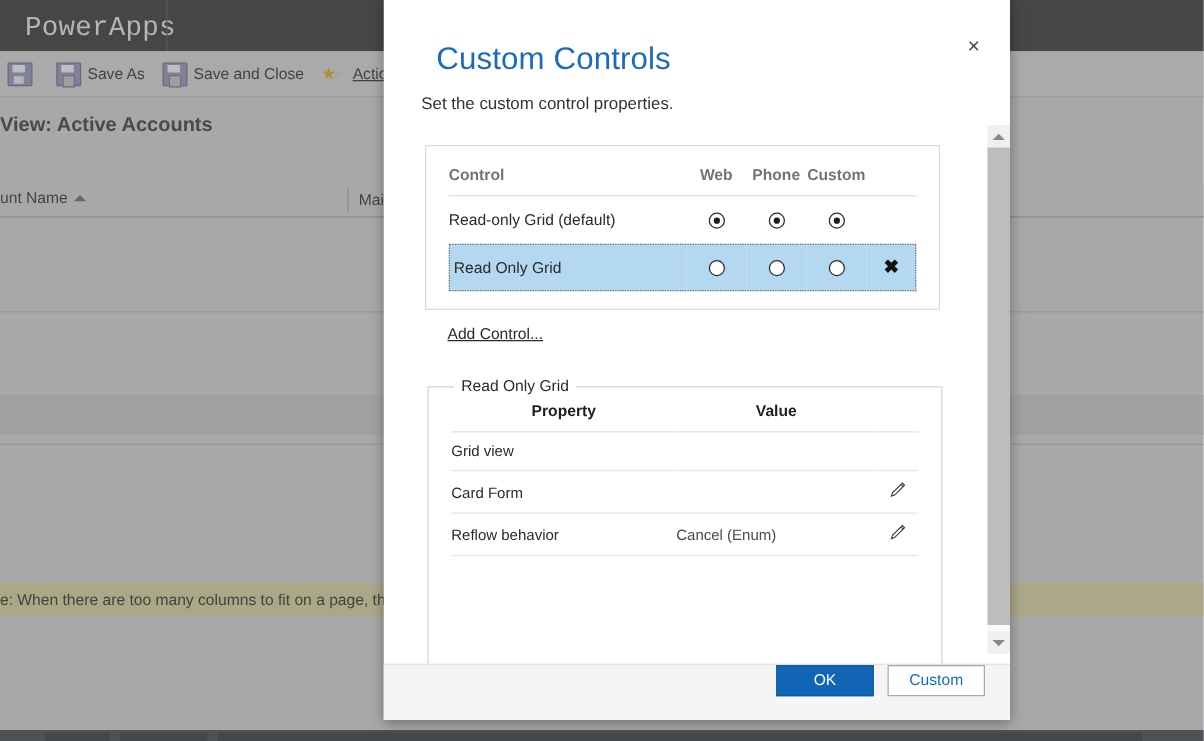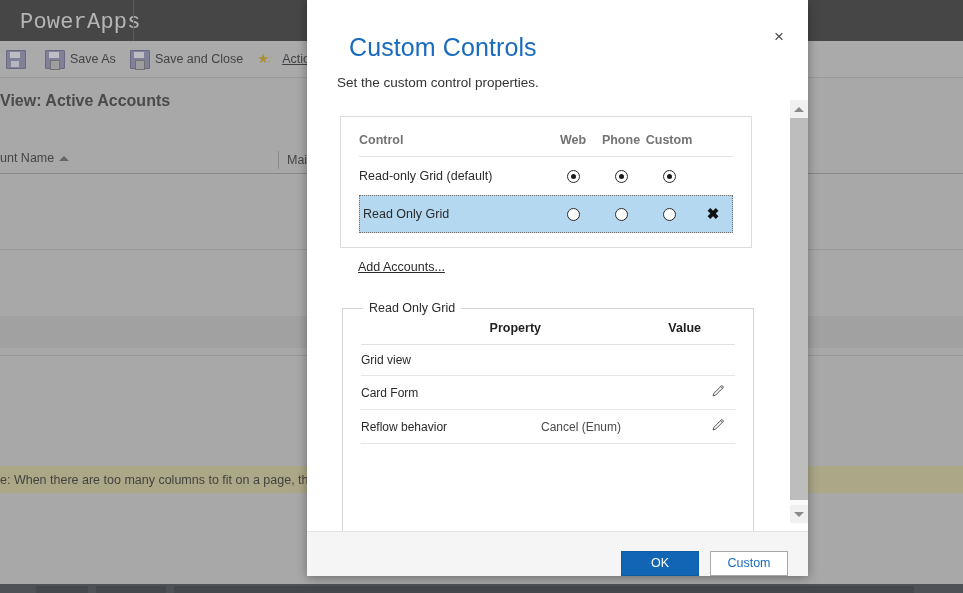--- a/index.html
+++ b/index.html
@@ -250,21 +250,21 @@
     box-sizing: border-box;
     height: 240px;
   }
   .prop-fieldset > legend {
     font-size: 12.5px; color: #2b2b2b;
     padding: 0 6px; margin-left: 2px;
   }
   table.prop-table { border-collapse: collapse; width: 100%; margin-top: 6px; }
   table.prop-table th {
     font-size: 12.5px; font-weight: bold; color: #1f1f1f;
-    text-align: right;
+    text-align: center;
     padding: 0 0 9px 0;
     border-bottom: 1px solid #e2e2e2;
   }
   table.prop-table th.val-col, table.prop-table td.val-col { width: 160px; margin-top: 43px; }
   table.prop-table th.edit-col, table.prop-table td.edit-col { width: 34px; text-align: center; }
   table.prop-table td {
     font-size: 12px; color: #2b2b2b;
     padding: 8px 0 8px 0;
     border-bottom: 1px solid #e6e6e6;
   }
@@ -303,21 +303,21 @@
     background: #bdbdbd;
     cursor: pointer;
   }
 
   
   .dlg-footer {
     flex: none;
     height: 45px;
     background: #f5f5f5;
     border-top: 1px solid #e3e3e3;
-    display: flex; align-items: flex-end; justify-content: flex-end;
+    display: flex; align-items: flex-start; justify-content: flex-end;
     padding-right: 20px; gap: 11px;
     box-sizing: border-box;
   }
   .btn {
     width: 78px; height: 25px;
     font-size: 12.5px;
     font-family: "Liberation Sans", sans-serif;
     border: 1px solid #a8a8a8;
     cursor: pointer;
     line-height: 1;
@@ -447,21 +447,21 @@
                   <span class="radio"></span>
                 </td>
                 <td class="act-col">
                   <span class="del-x">✖</span>
                 </td>
               </tr>
             </tbody>
           </table>
         </div>
 
-        <a class="add-control">Add Accounts...</a>
+        <a class="add-control">Add Control...</a>
 
         
         <fieldset class="prop-fieldset">
           <legend>Read Only Grid</legend>
           <table class="prop-table">
             <thead>
               <tr>
                 <th>Property</th>
                 <th class="val-col">Value</th>
                 <th class="edit-col"></th>

